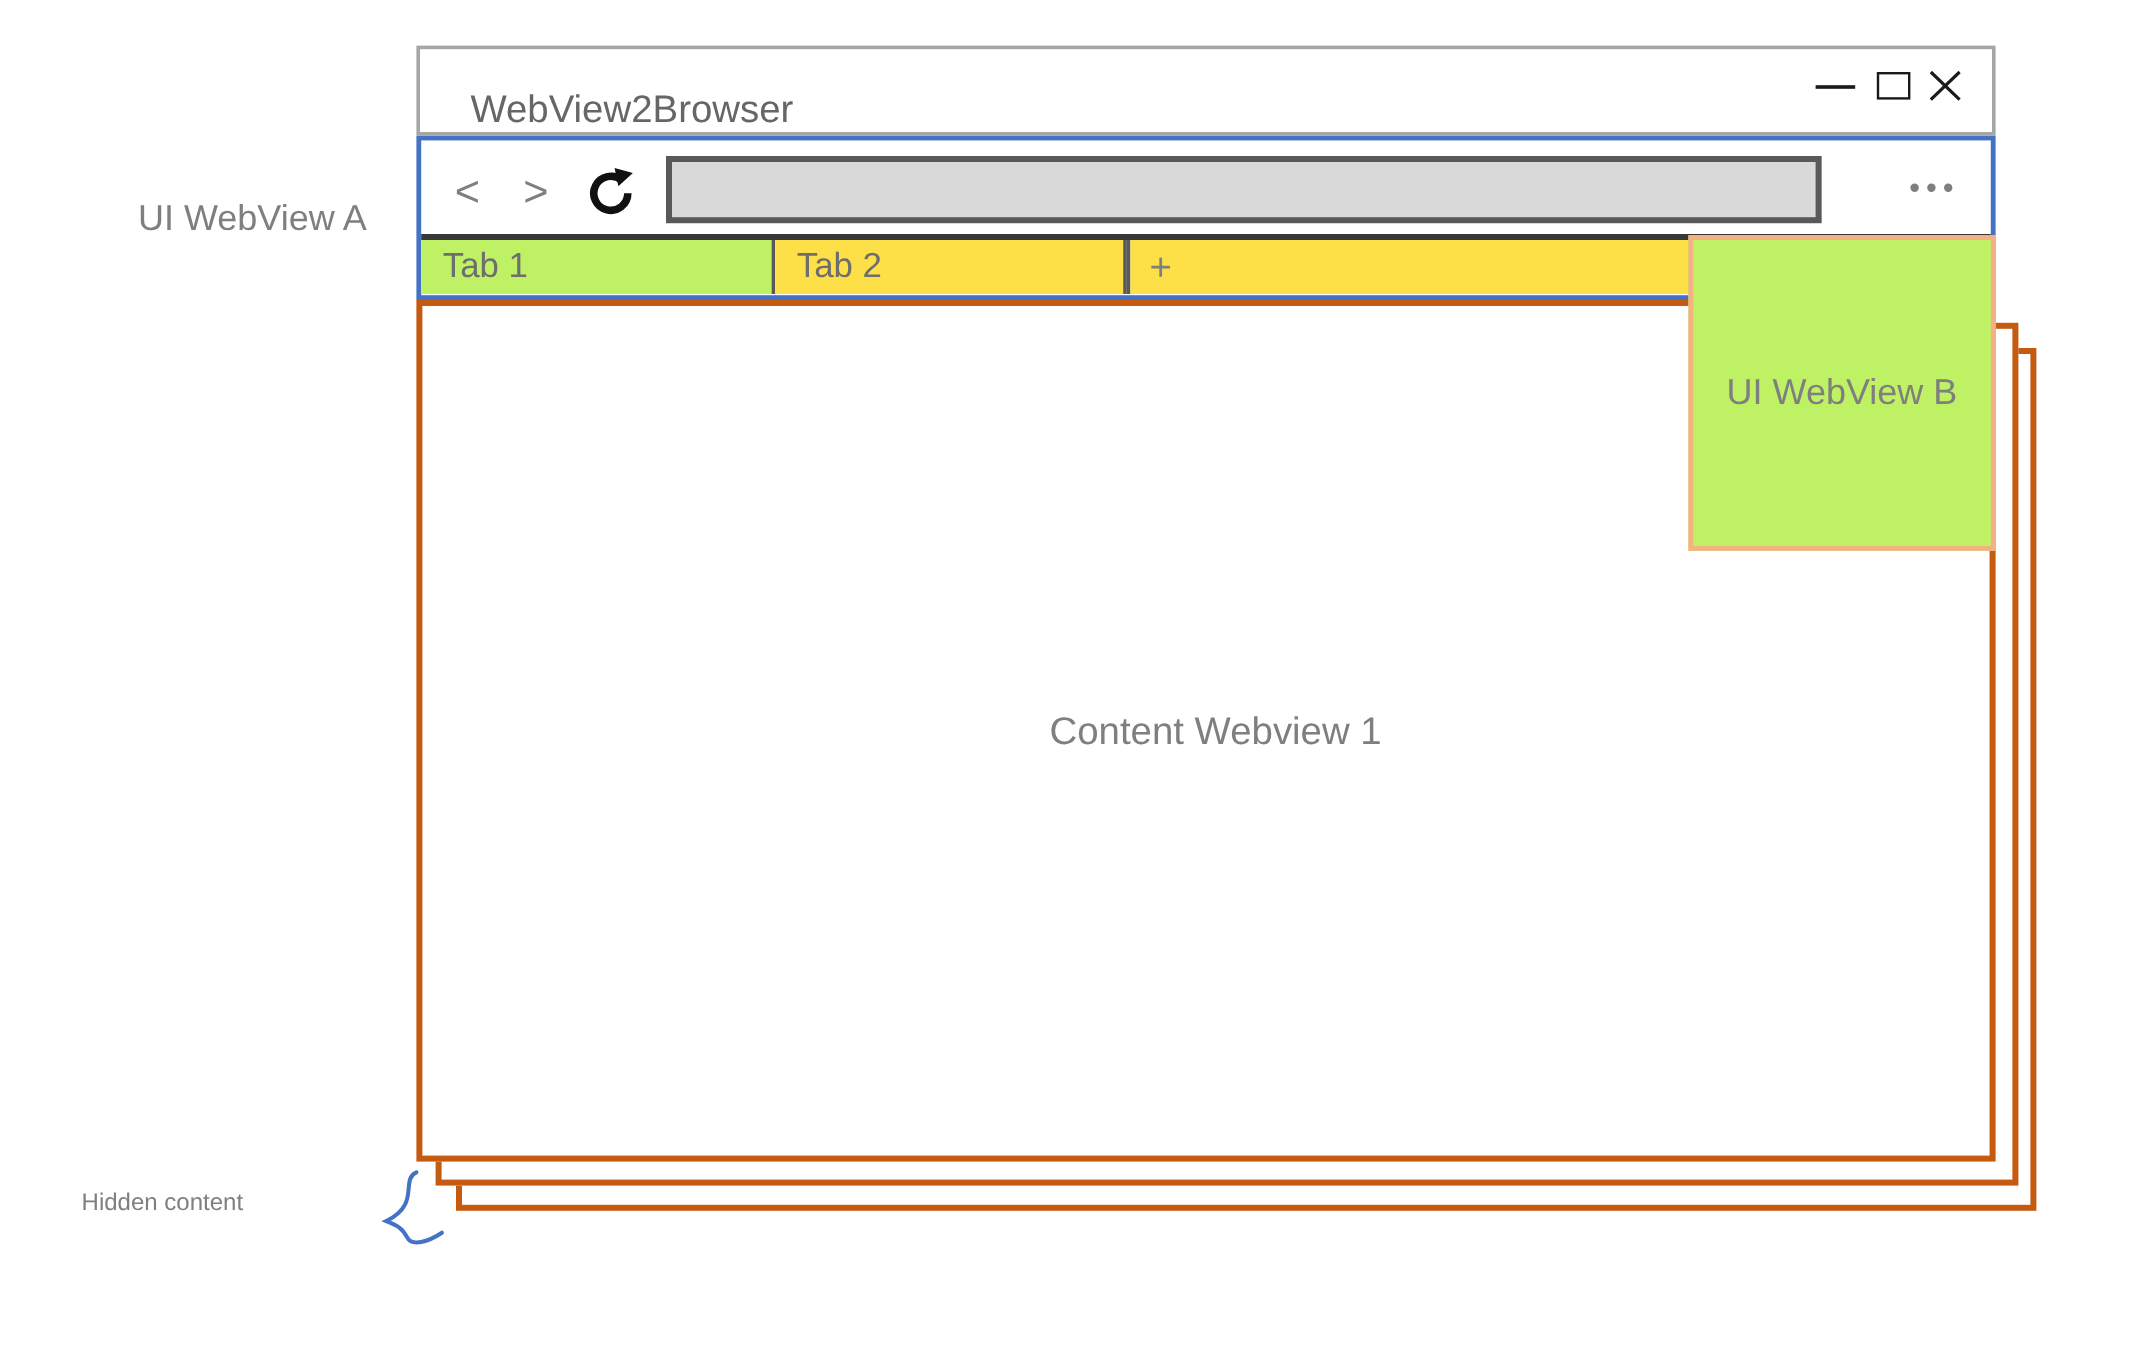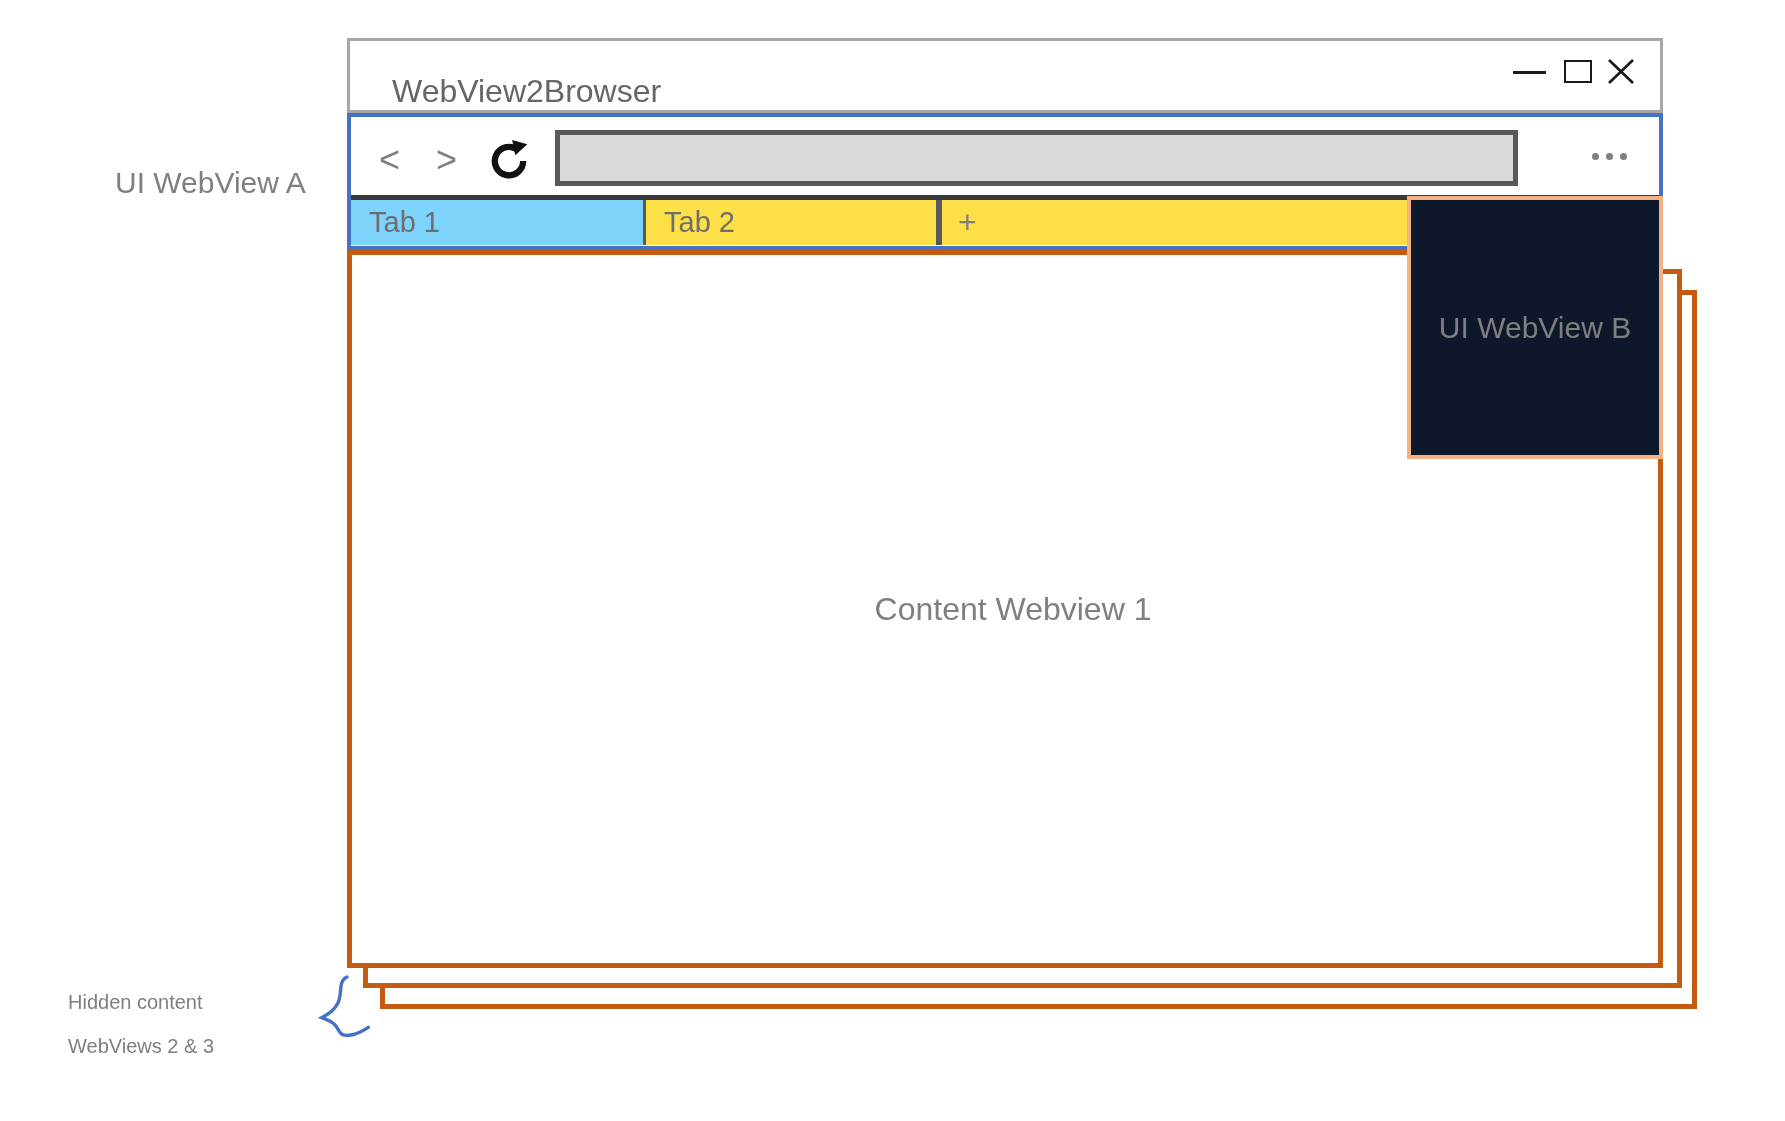--- a/index.html
+++ b/index.html
@@ -51,31 +51,31 @@
 
   
   #tab-bar{
     left:351px;top:195px;width:1308px;height:50px;
     border-top:5px solid #383838;display:flex;
   }
   .tab{
     height:45px;background:#fde047;display:flex;align-items:center;
     padding-left:18px;font-size:29px;color:#6e6e6e;box-sizing:border-box;
   }
-  .tab.active{background:#7dd3fc;}
+  .tab.active{background:#bef264;}
   .tab-sep{width:3px;height:45px;background:#595959;}
   #tab-1{width:292px;}
   #tab-2{width:290px;}
   #tab-3{width:292px;}
   #tab-new{flex:1;font-size:32px;color:#7f7f7f;padding-left:16px;}
 
   
   #ui-webview-b{
     left:1407px;top:196px;width:256px;height:263px;
-    border:4px solid #F4B183;background:#0f172a;
+    border:4px solid #F4B183;background:#bef264;
     display:flex;align-items:center;justify-content:center;z-index:20;
   }
   #ui-webview-b .label{font-size:30px;color:#7f7f7f;}
 
   
   #label-ui-a{left:115px;top:166px;width:230px;font-size:30px;color:#7f7f7f;white-space:nowrap;}
   #label-hidden{left:68px;top:980px;font-size:20px;color:#7f7f7f;line-height:44px;white-space:nowrap;}
   #brace{left:318px;top:972px;}
 </style>
 </head>
@@ -130,20 +130,19 @@
 </div>
 
 <div class="abs" id="ui-webview-b">
   <span class="label">UI WebView B</span>
 </div>
 
 <div class="abs" id="label-ui-a">UI WebView A</div>
 
 <div class="abs" id="label-hidden">
   <div>Hidden content</div>
-  <div>WebViews 2 &amp; 3</div>
 </div>
 
 <div class="abs" id="brace">
   <svg width="58" height="70" viewBox="0 0 60 70">
     <path d="M 30,4 C 20,8 26,22 20,32 C 17,38 12,42 4,46 C 14,50 18,52 22,60 C 26,68 40,64 52,56" fill="none" stroke="#4472C4" stroke-width="3.5" stroke-linecap="round"></path>
   </svg>
 </div>
 
 </body></html>

